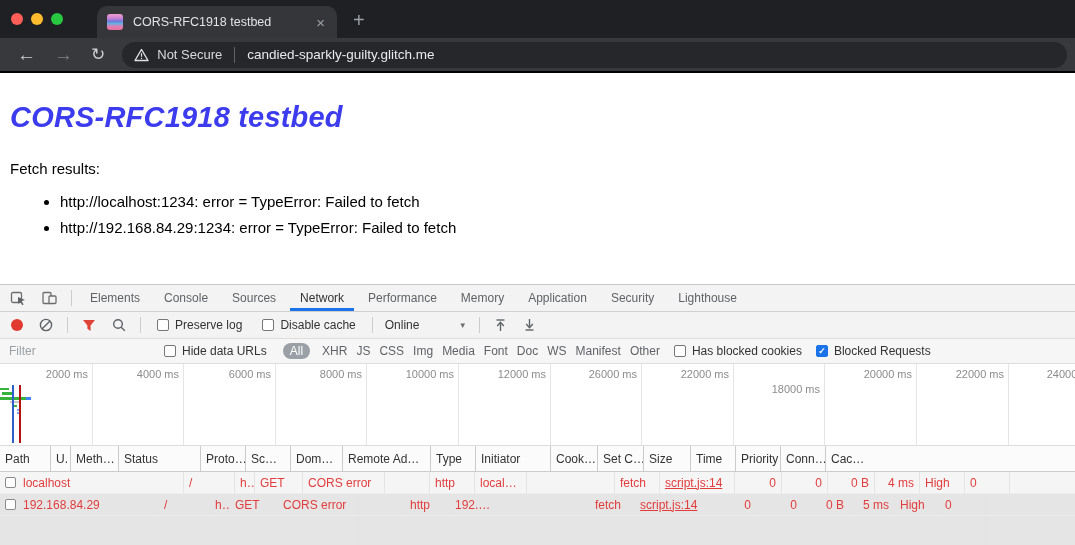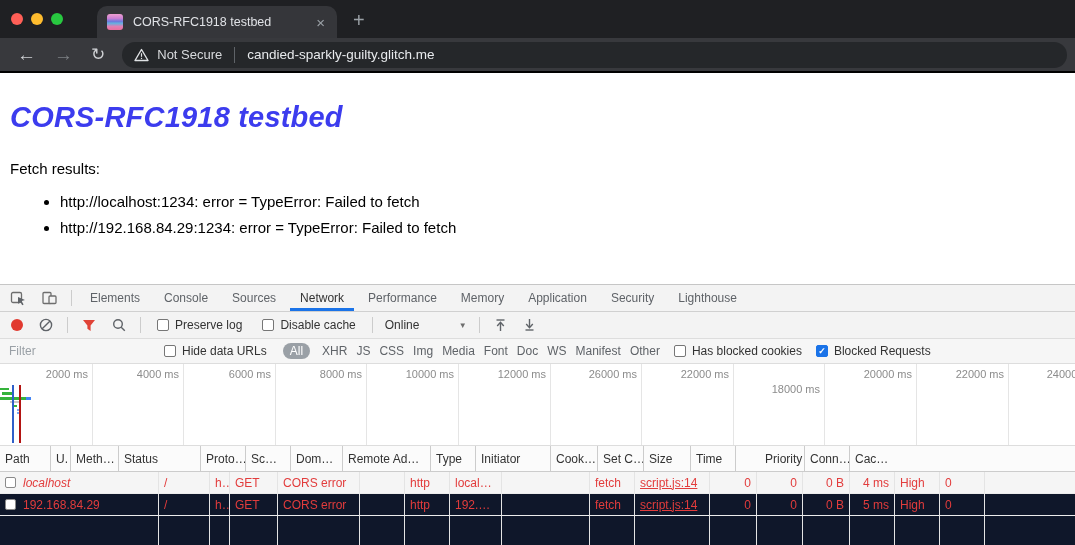--- a/index.html
+++ b/index.html
@@ -1,18 +1,18 @@
 <!DOCTYPE html>
 <html><head>
 <meta charset="utf-8">
 <style>
   * { box-sizing: border-box; margin: 0; padding: 0; }
   html,body { background:#fff; }
   body { font-family: "Liberation Sans", sans-serif; }
-  .screen { width:1075px; height:545px; overflow:hidden; display:flex; flex-direction:column; background:#0f172a; position:relative; }
+  .screen { width:1075px; height:545px; overflow:hidden; display:flex; flex-direction:column; background:#e5e5e5; position:relative; }
 
   
   .tabstrip { height:38px; background:#1f2023; display:flex; align-items:flex-end; flex:none; }
   .traffic { display:flex; align-items:center; gap:8px; padding:0 12px 0 11px; height:38px; align-self:center; }
   .light { width:12px; height:12px; border-radius:50%; }
   .light.red{ background:#ff5f57; } .light.yellow{ background:#febc2e; } .light.green{ background:#28c840; }
   .tab { height:32px; width:240px; background:#35363a; border-radius:10px 10px 0 0; display:flex; align-items:center; padding:0 10px; margin-left:22px; }
   .favicon { width:16px; height:16px; border-radius:3px; flex:none;
     background:linear-gradient(180deg,#ee9fd0 0%,#c97fd4 28%,#6f79dd 46%,#62b0e0 58%,#e07fb4 78%,#e86f9e 100%); }
   .tab-title { color:#e0e2e6; font-size:12.5px; margin-left:10px; flex:1; white-space:nowrap; overflow:hidden; }
@@ -281,27 +281,27 @@
       <div class="hcell" style="width: 45px;">Proto…</div>
       <div class="hcell" style="width: 45px;">Sc…</div>
       <div class="hcell" style="width: 52px;">Dom…</div>
       <div class="hcell" style="width: 88px;">Remote Ad…</div>
       <div class="hcell" style="width: 45px;">Type</div>
       <div class="hcell" style="width: 75px;">Initiator</div>
       <div class="hcell" style="width: 47px;">Cook…</div>
       <div class="hcell" style="width: 46px;">Set C…</div>
       <div class="hcell" style="width: 47px;">Size</div>
       <div class="hcell" style="width: 45px;">Time</div>
-      <div class="hcell" style="width: 45px; margin-left: 24px;">Priority</div>
+      <div class="hcell" style="width: 45px;">Priority</div>
       <div class="hcell" style="width: 45px;">Conn…</div>
       <div class="hcell" style="flex: 1 1 0%; border-right: none;">Cac…</div>
     </div>
   <div style="flex:none;">
       <div class="trow stripe">
-        <div class="tcell" style="width: 159px; font-style: italic;">
+        <div class="tcell" style="width: 184px;">
           <span class="rowcb"></span>
           <span>localhost</span>
         </div>
         <div class="tcell" style="width: 51px;">/</div>
         <div class="tcell" style="width: 20px;">h…</div>
         <div class="tcell" style="width: 48px;">GET</div>
         <div class="tcell" style="width: 82px;">CORS error</div>
         <div class="tcell" style="width: 45px;"></div>
         <div class="tcell" style="width: 45px;">http</div>
         <div class="tcell" style="width: 52px;">local…</div>

